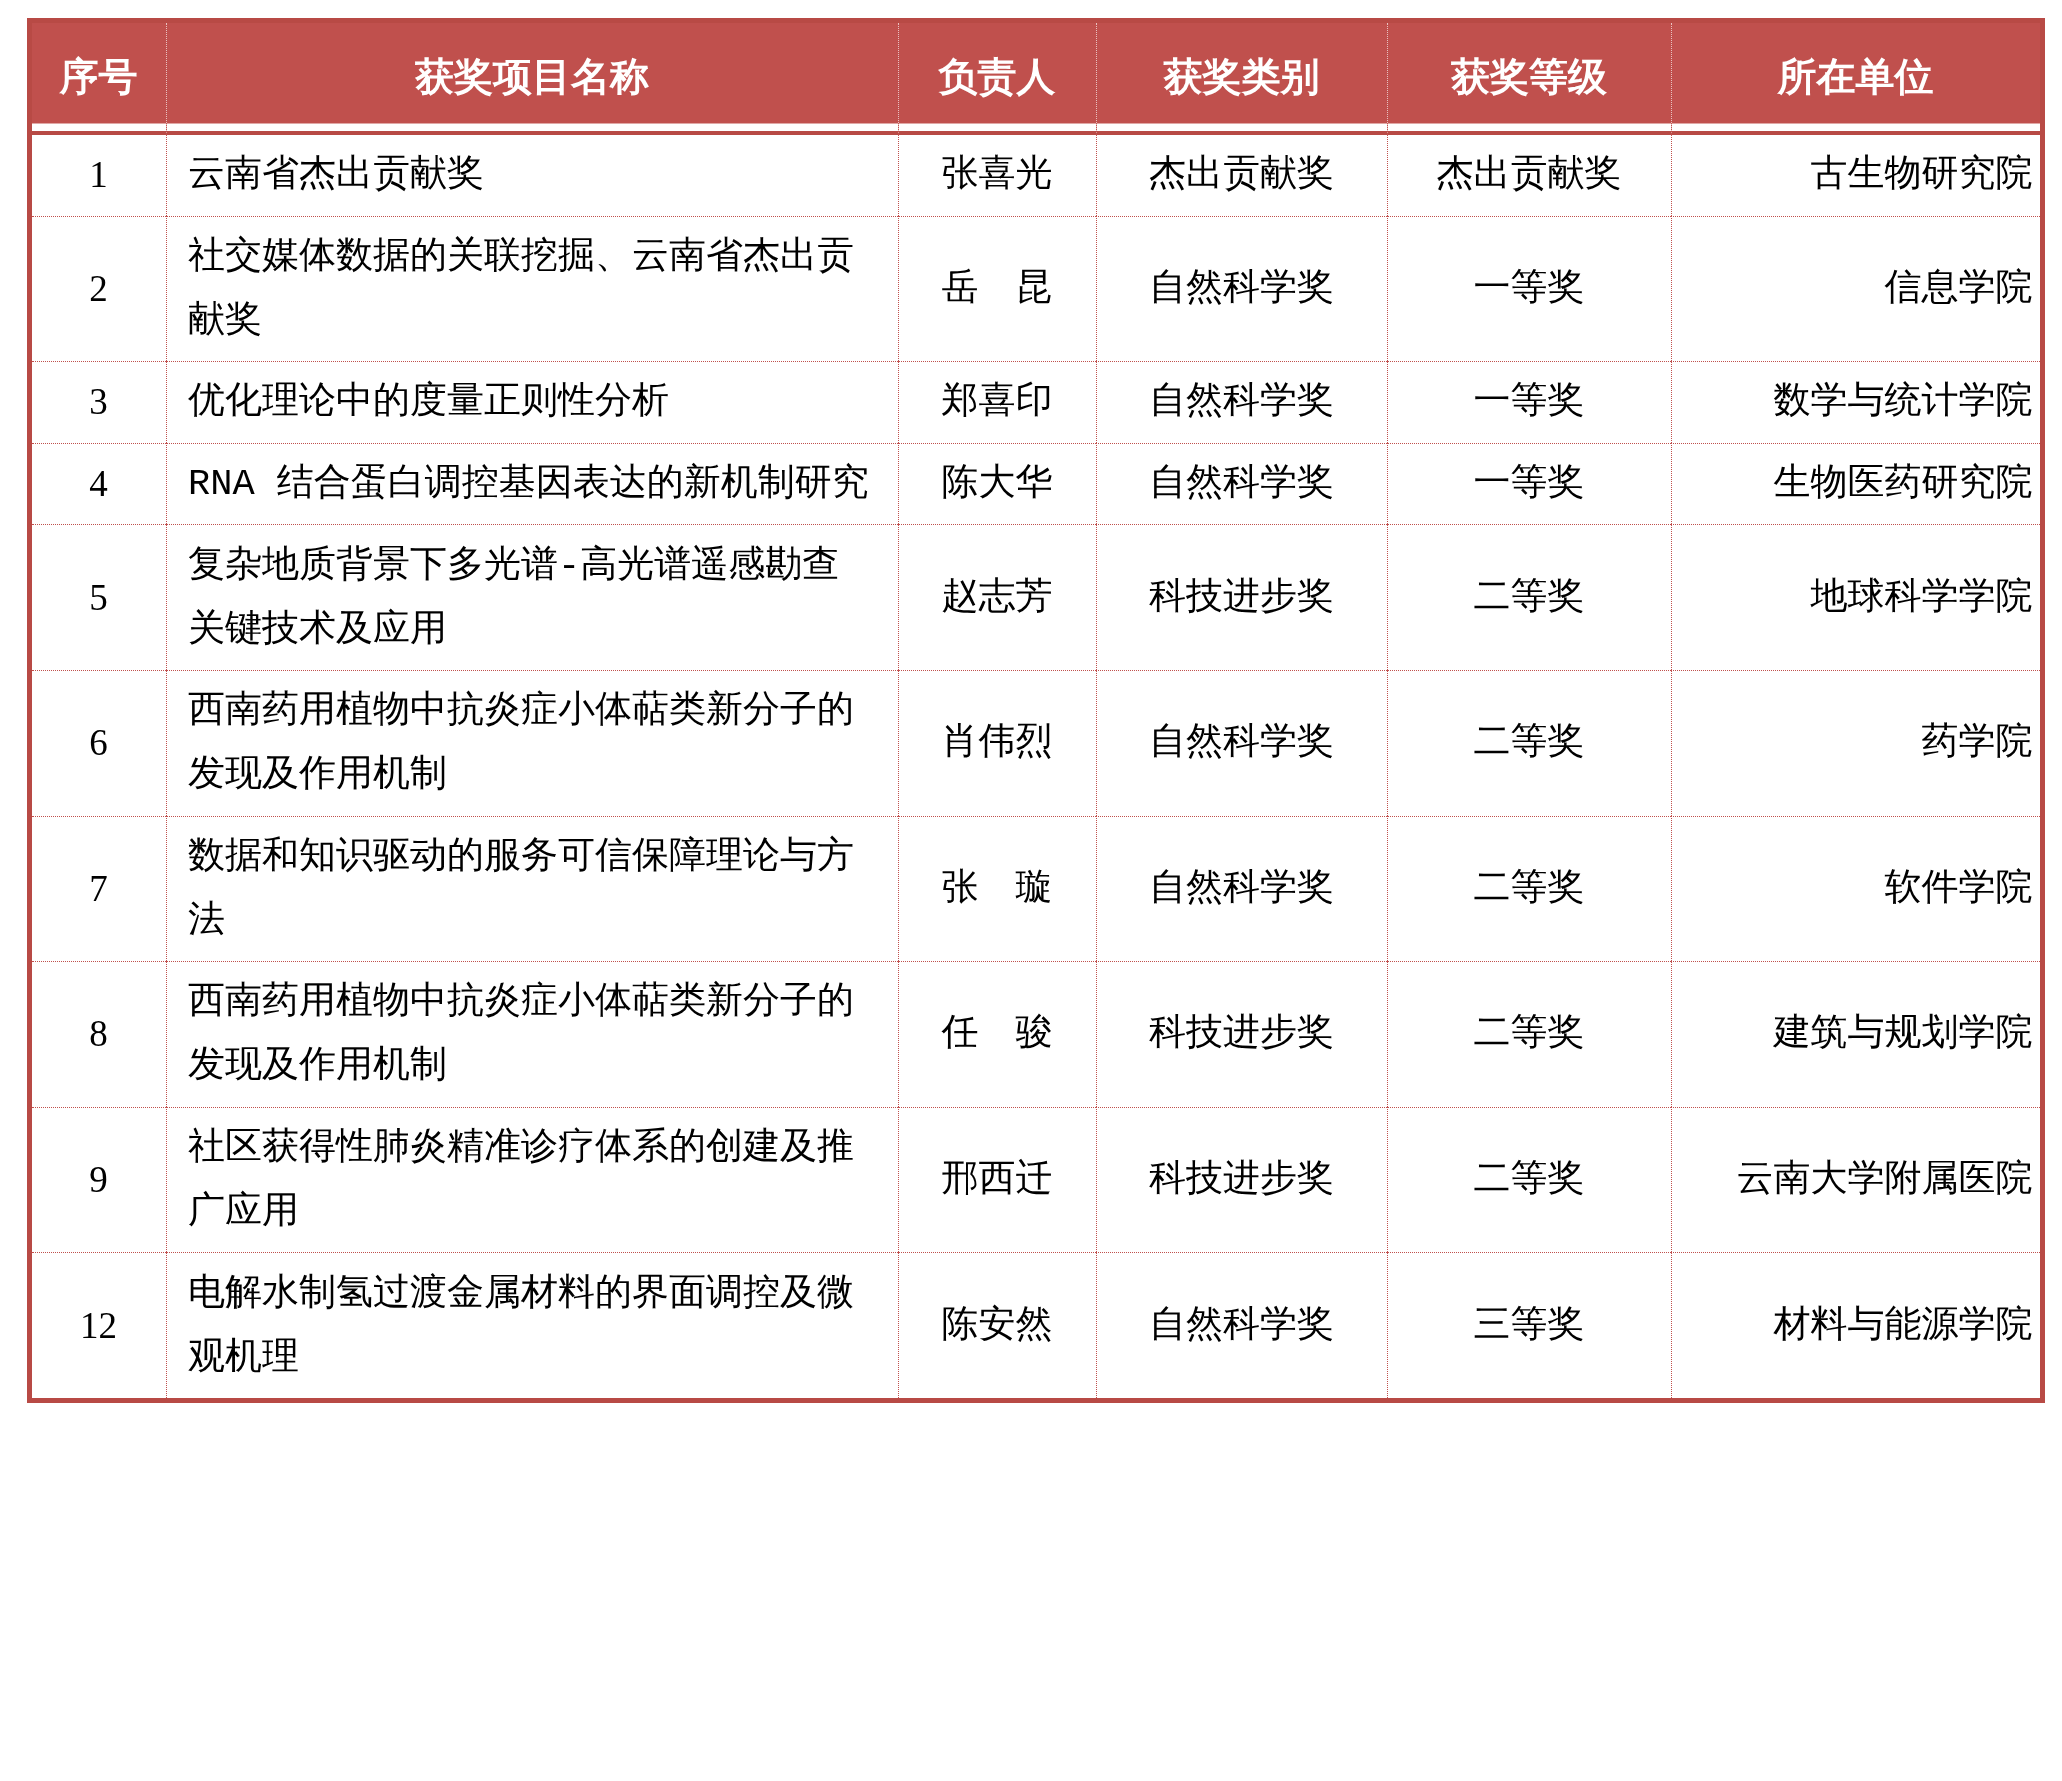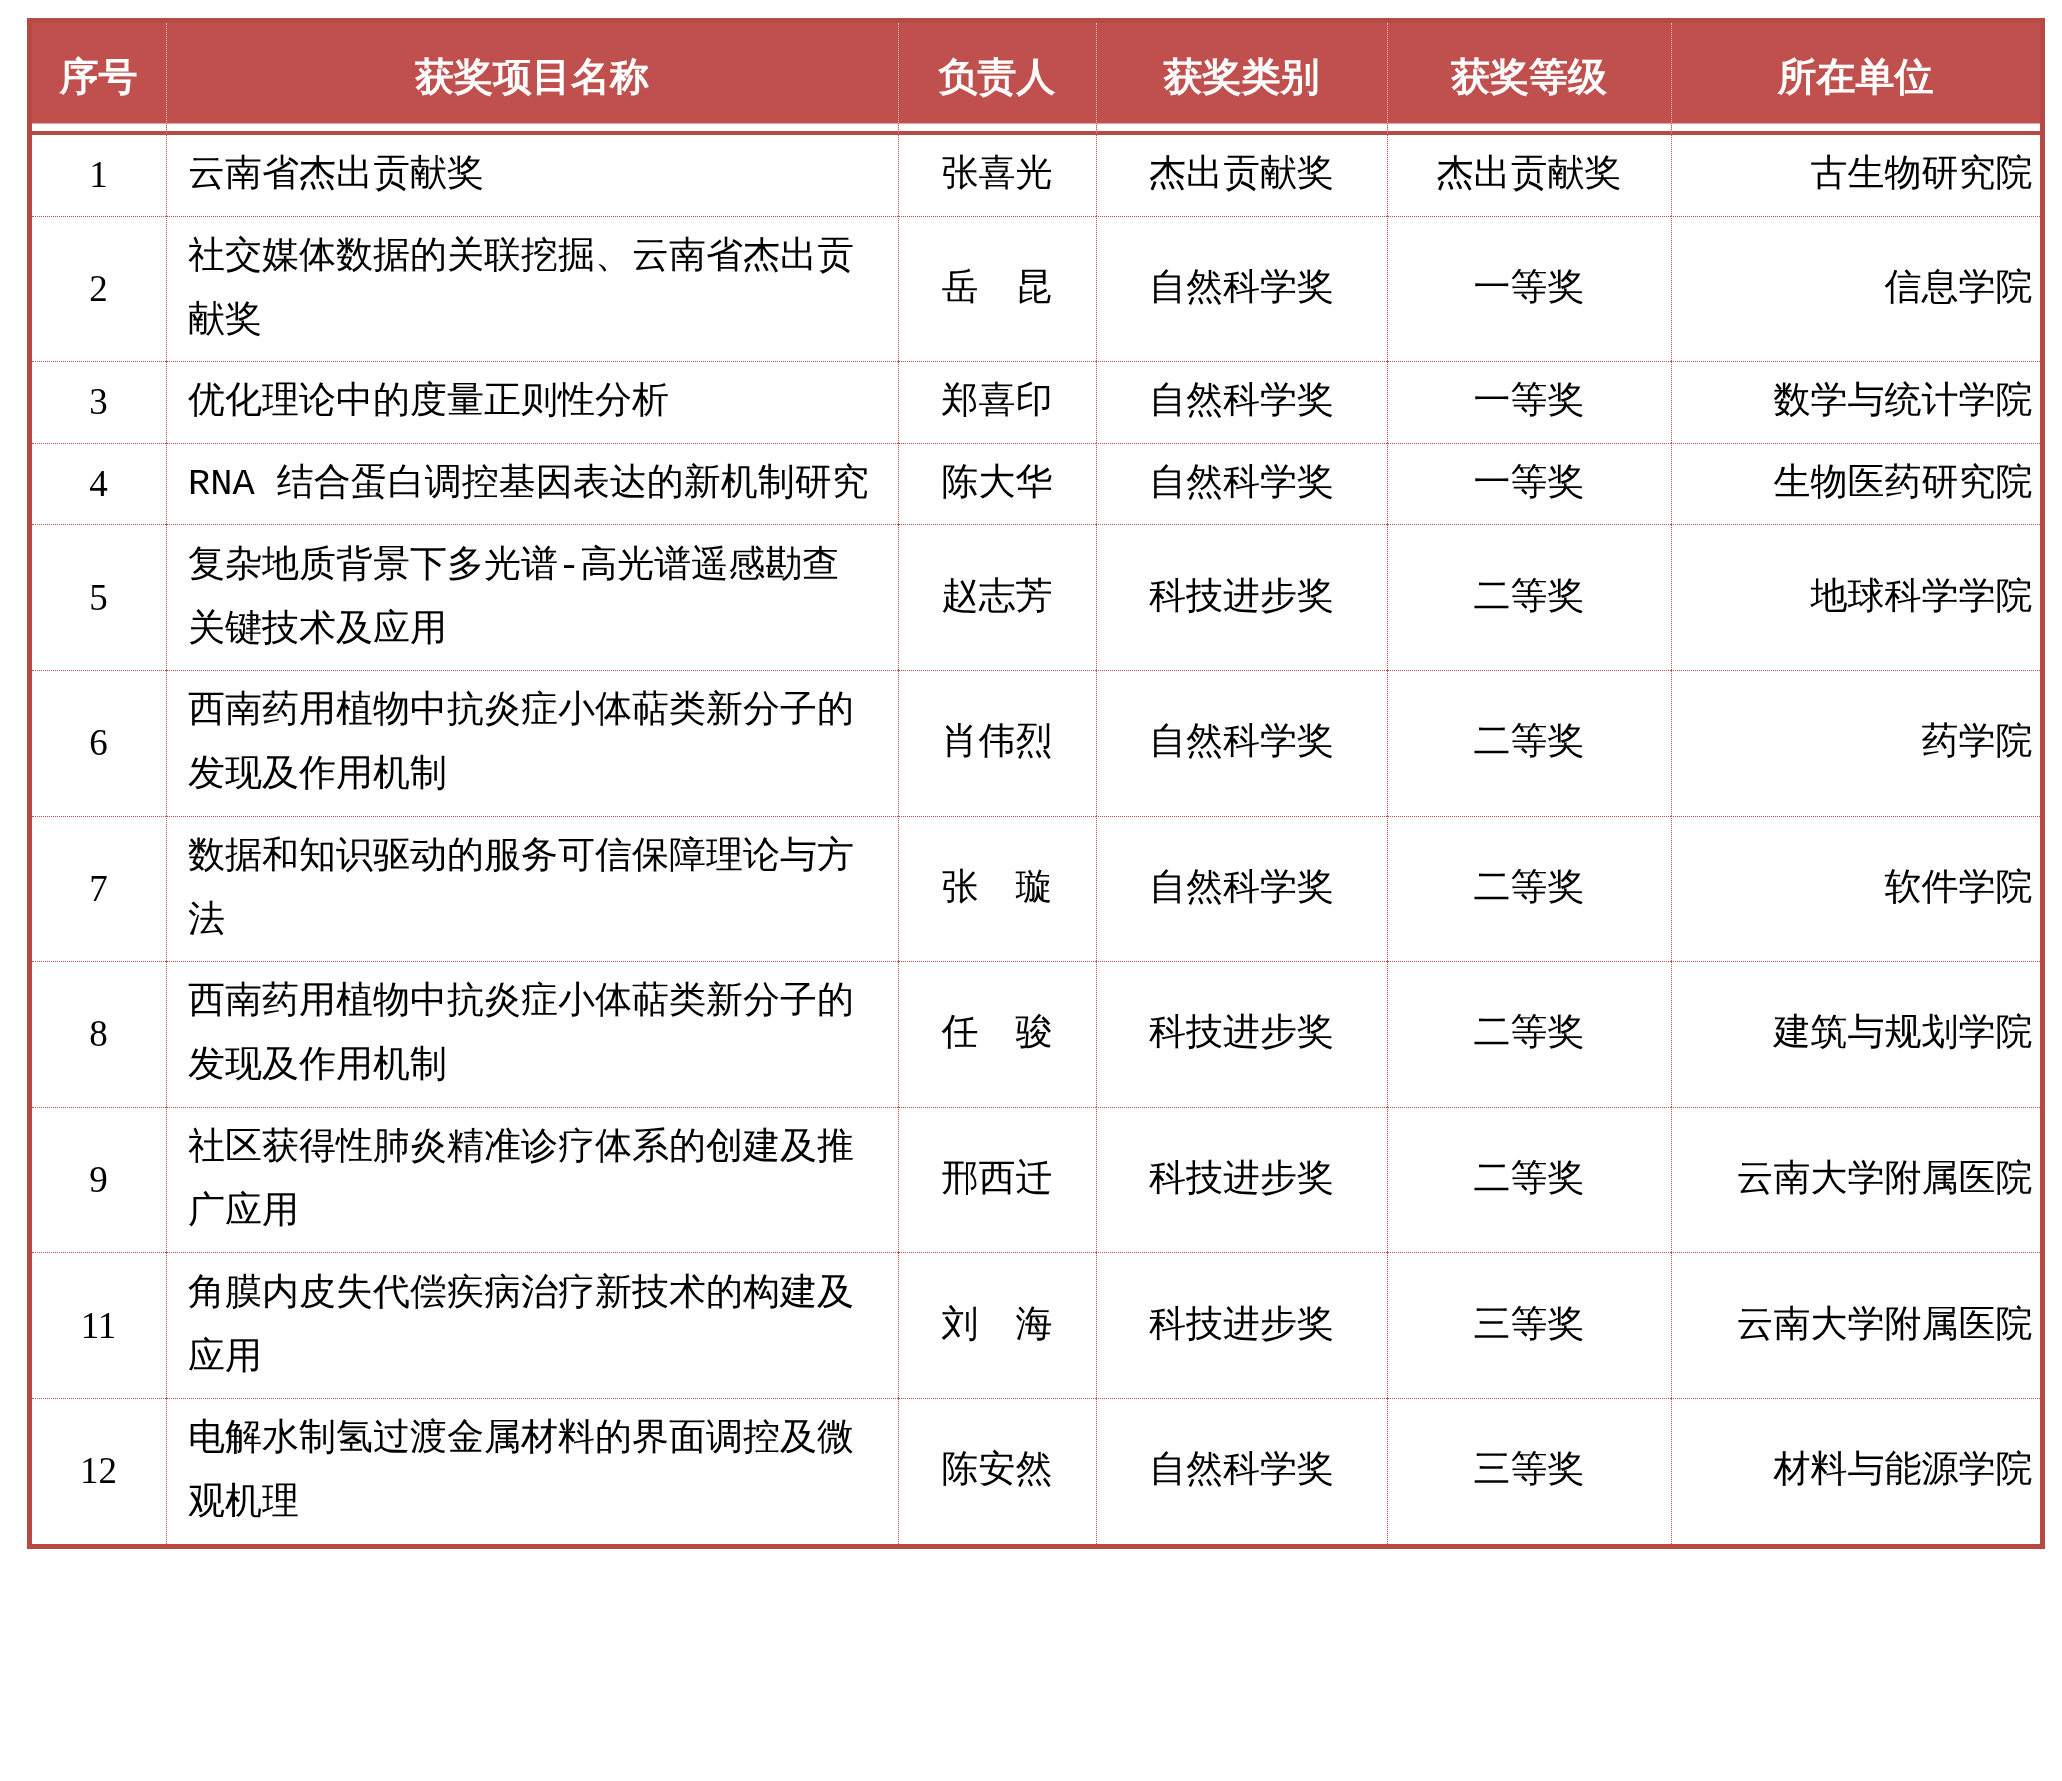--- a/index.html
+++ b/index.html
@@ -155,28 +155,20 @@
       </tr>
       <tr>
         <td class="c-index">9</td>
         <td class="c-project">社区获得性肺炎精准诊疗体系的创建及推广应用</td>
         <td class="c-leader">邢西迁</td>
         <td class="c-category">科技进步奖</td>
         <td class="c-grade">二等奖</td>
         <td class="c-unit">云南大学附属医院</td>
       </tr>
       <tr>
-        <td class="c-index">11</td>
-        <td class="c-project">角膜内皮失代偿疾病治疗新技术的构建及应用</td>
-        <td class="c-leader">刘　海</td>
-        <td class="c-category">科技进步奖</td>
-        <td class="c-grade">三等奖</td>
-        <td class="c-unit">云南大学附属医院</td>
-      </tr>
-      <tr>
         <td class="c-index">12</td>
         <td class="c-project">电解水制氢过渡金属材料的界面调控及微观机理</td>
         <td class="c-leader">陈安然</td>
         <td class="c-category">自然科学奖</td>
         <td class="c-grade">三等奖</td>
         <td class="c-unit">材料与能源学院</td>
       </tr>
     </tbody>
   </table>
 </div>

